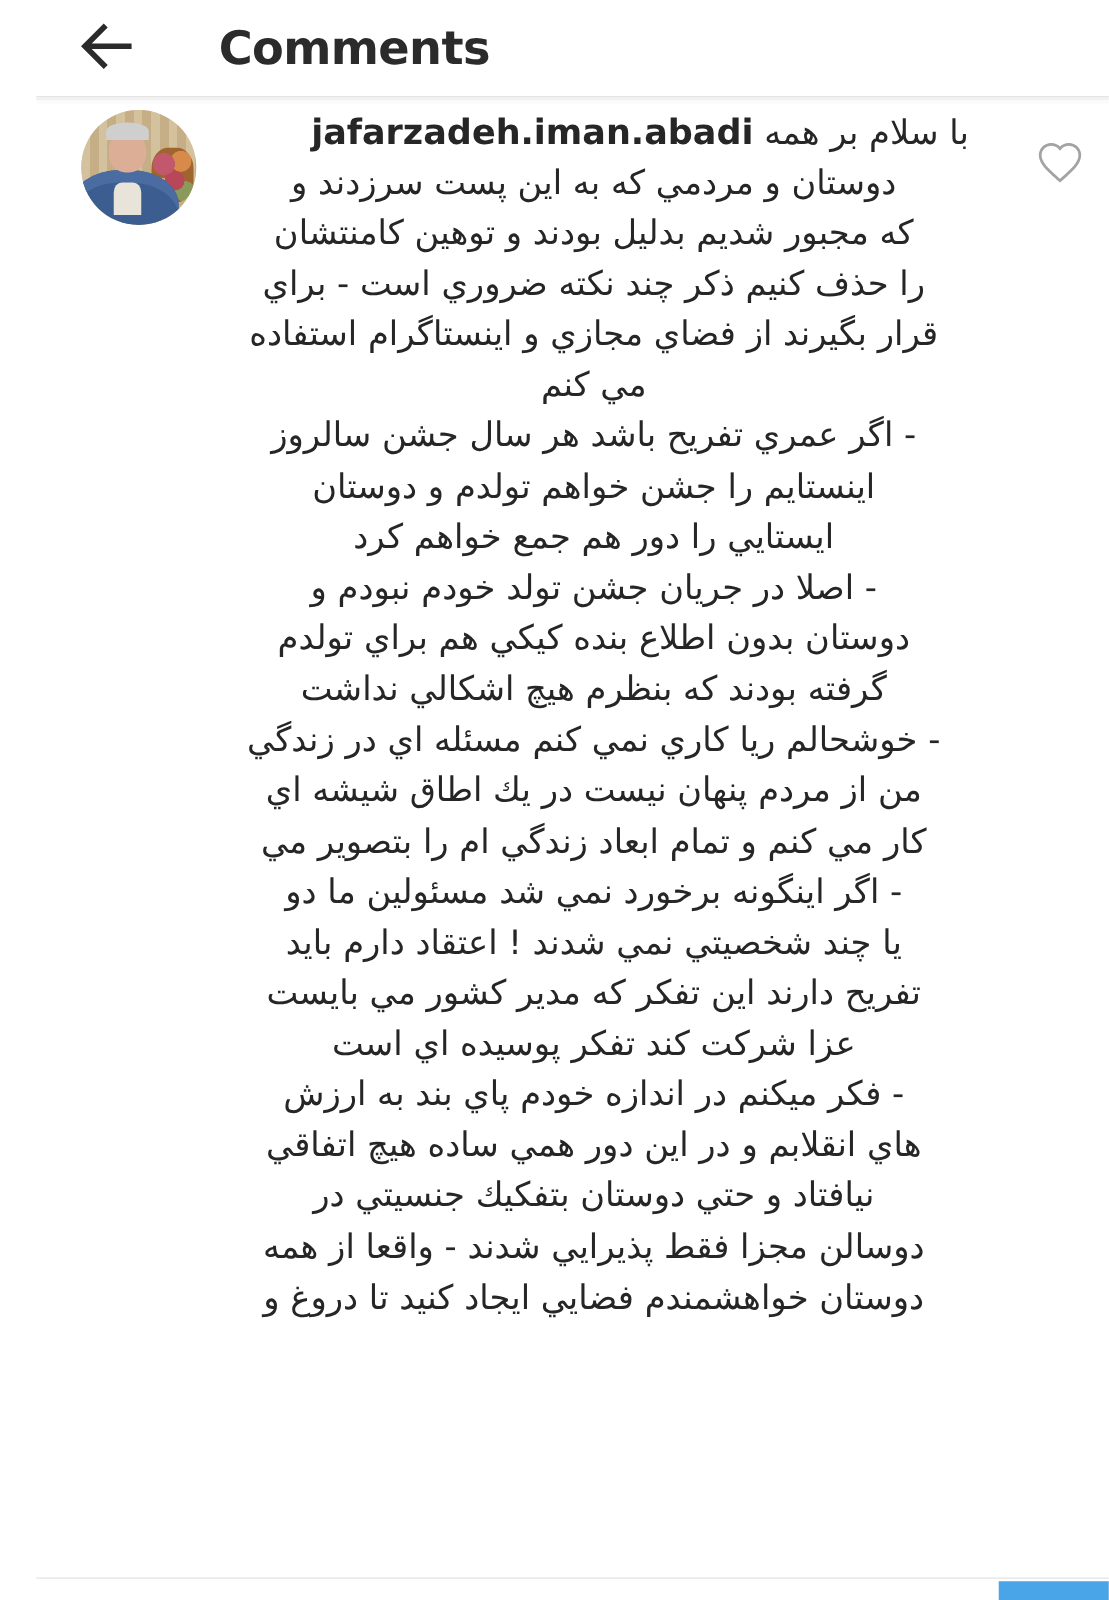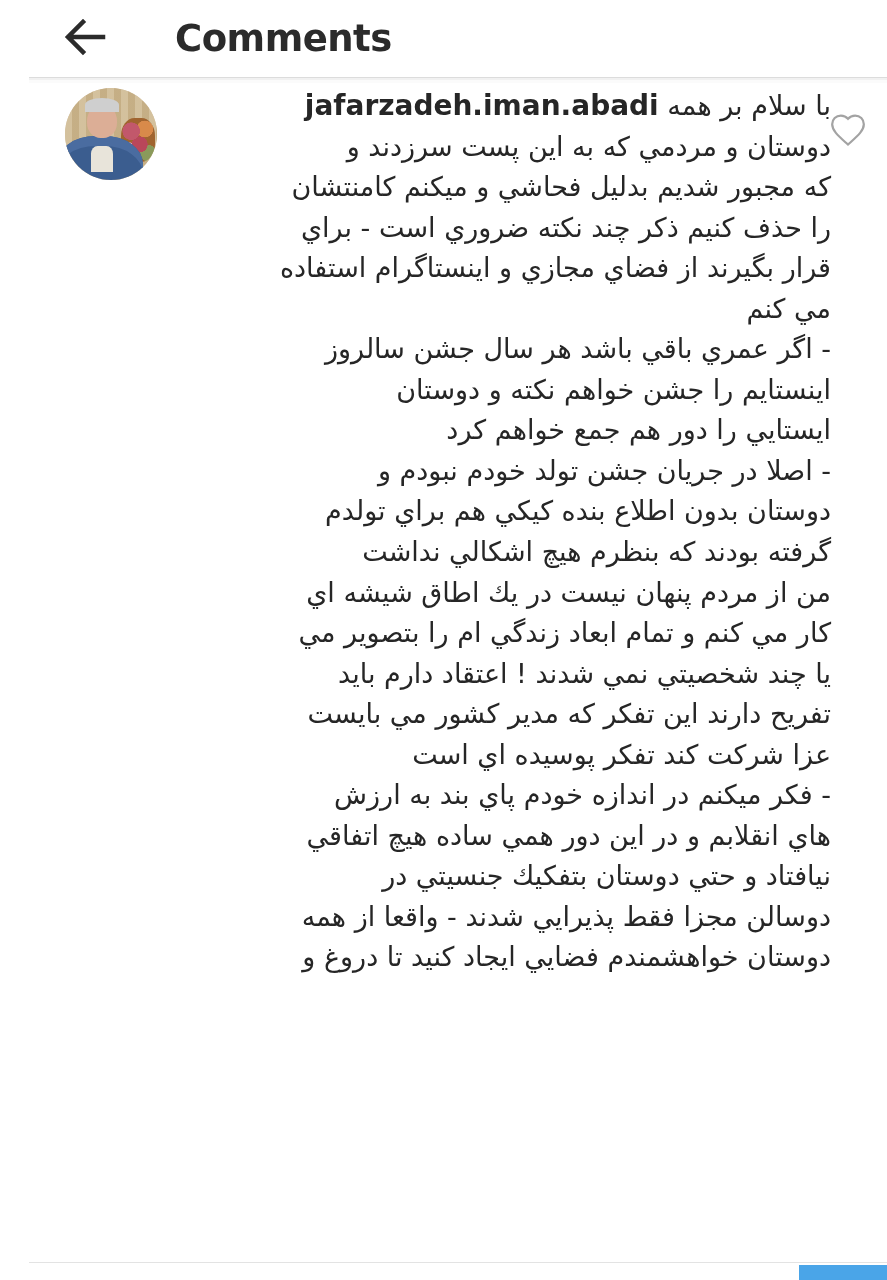--- a/index.html
+++ b/index.html
@@ -43,23 +43,23 @@
   .avatar .hair{position:absolute;left:20px;top:10px;width:34px;height:14px;border-radius:50% 50% 0 0;
     background:#cfcfcf;}
 
   .like-btn{position:absolute;left:800px;top:110px;width:38px;height:38px;z-index:3;cursor:pointer;}
 
   .comment-text{
     position:absolute;left:90px;top:86px;width:712px;z-index:2;
   }
   .t-line{
     height:40.55px;line-height:40.55px;font-size:27px;color:#262626;
-    direction:rtl;text-align:right;white-space:nowrap;
+    direction:rtl;text-align:center;white-space:nowrap;
   }
-  .t-line.first{direction:ltr;text-align:right;padding-left:74px;}
+  .t-line.first{direction:ltr;text-align:center;padding-left:74px;}
   .uname{font-weight:700;font-size:28px;color:#262626;cursor:pointer;}
   .fa{font-size:27px;}
 
   
   .bottom-bar{
     position:absolute;left:0;bottom:0;width:887px;height:17px;background:#ffffff;
     border-top:1px solid #e3e3e3;z-index:20;
   }
   .post-btn{position:absolute;right:0;bottom:0;width:117px;height:15px;background:#4aa5e8;cursor:pointer;}
 </style>
@@ -96,32 +96,34 @@
     </span>
   </div>
 
   <div class="comment-text">
     <div class="t-line first">
       <span class="uname">jafarzadeh.iman.abadi</span>
       <span class="fa">با سلام بر همه</span>
     </div>
     <div>
         <div class="t-line">دوستان و مردمي كه به اين پست سرزدند و</div>
-        <div class="t-line">كه مجبور شديم بدليل فحاشي و ميكنم كامنتشان</div>
+        <div class="t-line">كه مجبور شديم بدليل بودند و توهين كامنتشان</div>
         <div class="t-line">را حذف كنيم ذكر چند نكته ضروري است - براي</div>
         <div class="t-line">قرار بگيرند از فضاي مجازي و اينستاگرام استفاده</div>
         <div class="t-line">مي كنم</div>
-        <div class="t-line">- اگر عمري باقي باشد هر سال جشن سالروز</div>
-        <div class="t-line">اينستايم را جشن خواهم نكته و دوستان</div>
+        <div class="t-line">- اگر عمري تفريح باشد هر سال جشن سالروز</div>
+        <div class="t-line">اينستايم را جشن خواهم تولدم و دوستان</div>
         <div class="t-line">ايستايي را دور هم جمع خواهم كرد</div>
         <div class="t-line">- اصلا در جريان جشن تولد خودم نبودم و</div>
         <div class="t-line">دوستان بدون اطلاع بنده كيكي هم براي تولدم</div>
         <div class="t-line">گرفته بودند كه بنظرم هيچ اشكالي نداشت</div>
+        <div class="t-line">- خوشحالم ريا كاري نمي كنم مسئله اي در زندگي</div>
         <div class="t-line">من از مردم پنهان نيست در يك اطاق شيشه اي</div>
         <div class="t-line">كار مي كنم و تمام ابعاد زندگي ام را بتصوير مي</div>
+        <div class="t-line">- اگر اينگونه برخورد نمي شد مسئولين ما دو</div>
         <div class="t-line">يا چند شخصيتي نمي شدند ! اعتقاد دارم بايد</div>
         <div class="t-line">تفريح دارند اين تفكر كه مدير كشور مي بايست</div>
         <div class="t-line">عزا شركت كند تفكر پوسيده اي است</div>
         <div class="t-line">- فكر ميكنم در اندازه خودم پاي بند به ارزش</div>
         <div class="t-line">هاي انقلابم و در اين دور همي ساده هيچ اتفاقي</div>
         <div class="t-line">نيافتاد و حتي دوستان بتفكيك جنسيتي در</div>
         <div class="t-line">دوسالن مجزا فقط پذيرايي شدند - واقعا از همه</div>
         <div class="t-line">دوستان خواهشمندم فضايي ايجاد كنيد تا دروغ و</div>
       </div>
   </div>

